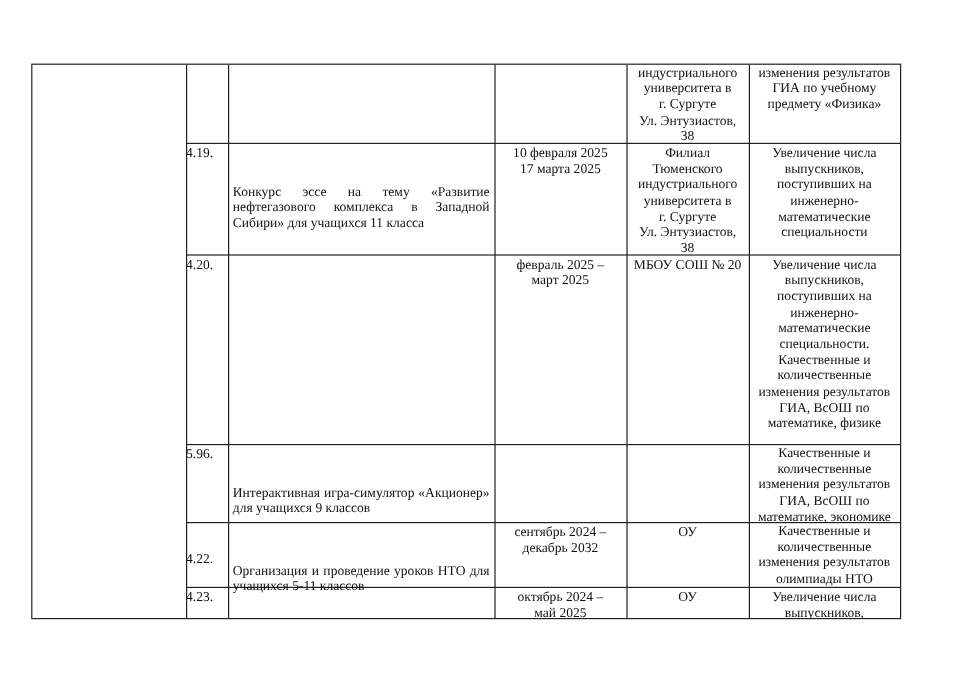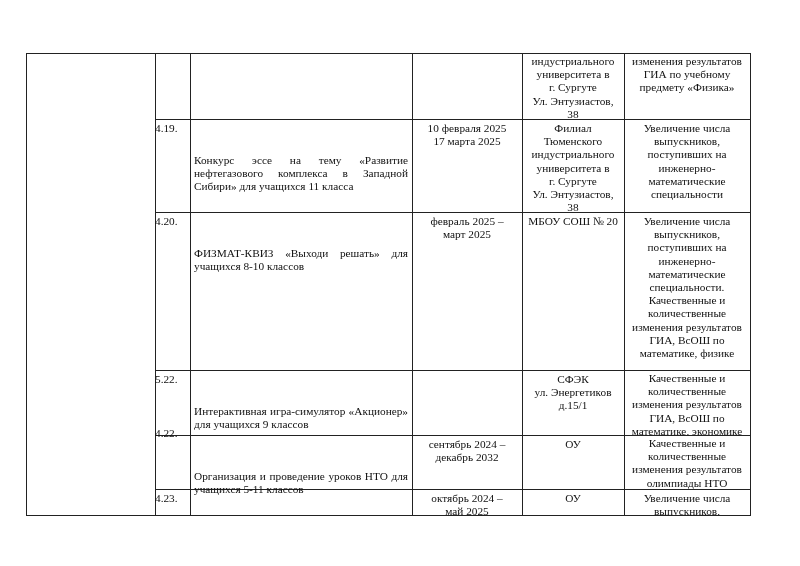--- a/index.html
+++ b/index.html
@@ -54,48 +54,44 @@
 Ул. Энтузиастов,
 38</div>
   <div class="cell ctr" style="left:597px; top:65px; width:126px; height:93px">Увеличение числа
 выпускников,
 поступивших  на
 инженерно-
 математические
 специальности</div>
 
   <div class="cell num" style="left:128px; top:158px; width:35px; height:158px">4.20.</div>
-  <div class="cell desc" style="left:163px; top:158px; width:222px; height:158px">ФИЗМАТ-КВИЗ «Выходи решать» для учащихся 8-10 классов</div>
   <div class="cell ctr" style="left:385px; top:158px; width:110px; height:158px">февраль 2025 –
 март 2025</div>
   <div class="cell ctr" style="left:495px; top:158px; width:102px; height:158px">МБОУ СОШ № 20</div>
   <div class="cell ctr" style="left:597px; top:158px; width:126px; height:158px">Увеличение числа
 выпускников,
 поступивших  на
 инженерно-
 математические
 специальности.
 Качественные и
 количественные
 изменения результатов
 ГИА, ВсОШ по
 математике, физике</div>
 
-  <div class="cell num" style="left:128px; top:316px; width:35px; height:65px">5.22.</div>
+  <div class="cell num" style="left:128px; top:316px; width:35px; height:65px">5.96.</div>
   <div class="cell desc" style="left:163px; top:316px; width:222px; height:65px">Интерактивная игра-симулятор «Акционер» для учащихся 9 классов</div>
-  <div class="cell ctr" style="left:495px; top:316px; width:102px; height:65px">СФЭК
-ул. Энергетиков
-д.15/1</div>
   <div class="cell ctr" style="left:597px; top:316px; width:126px; height:65px; padding-top:2px">Качественные и
 количественные
 изменения результатов
 ГИА, ВсОШ по
 математике, экономике</div>
 
-  <div class="cell num" style="left:128px; top:370px; width:35px; height:54px">4.22.</div>
+  <div class="cell num" style="left:128px; top:403px; width:35px; height:54px">4.22.</div>
   <div class="cell desc" style="left:163px; top:381px; width:222px; height:54px">Организация и проведение уроков НТО для учащихся 5-11 классов</div>
   <div class="cell ctr" style="left:385px; top:381px; width:110px; height:54px">сентябрь 2024 –
 декабрь 2032</div>
   <div class="cell ctr" style="left:495px; top:381px; width:102px; height:54px">ОУ</div>
   <div class="cell ctr" style="left:597px; top:381px; width:126px; height:54px; padding-top:2px">Качественные и
 количественные
 изменения результатов
 олимпиады НТО</div>
 
   <div class="cell num" style="left:128px; top:435px; width:35px; height:26px">4.23.</div>

